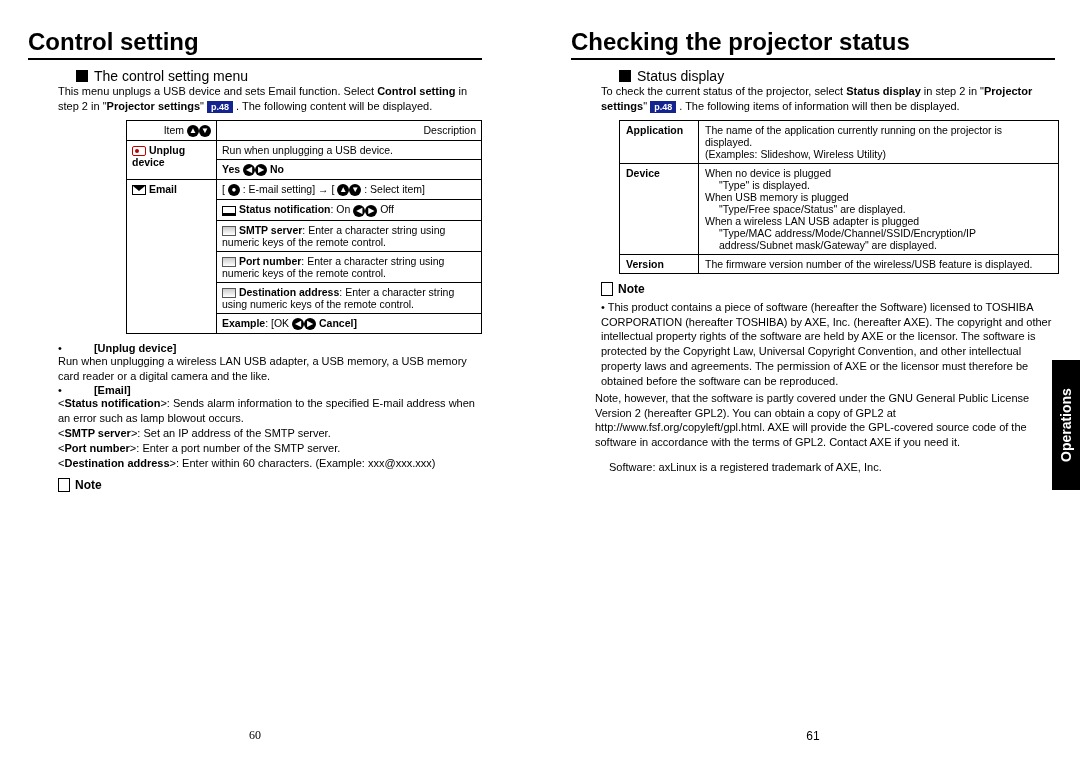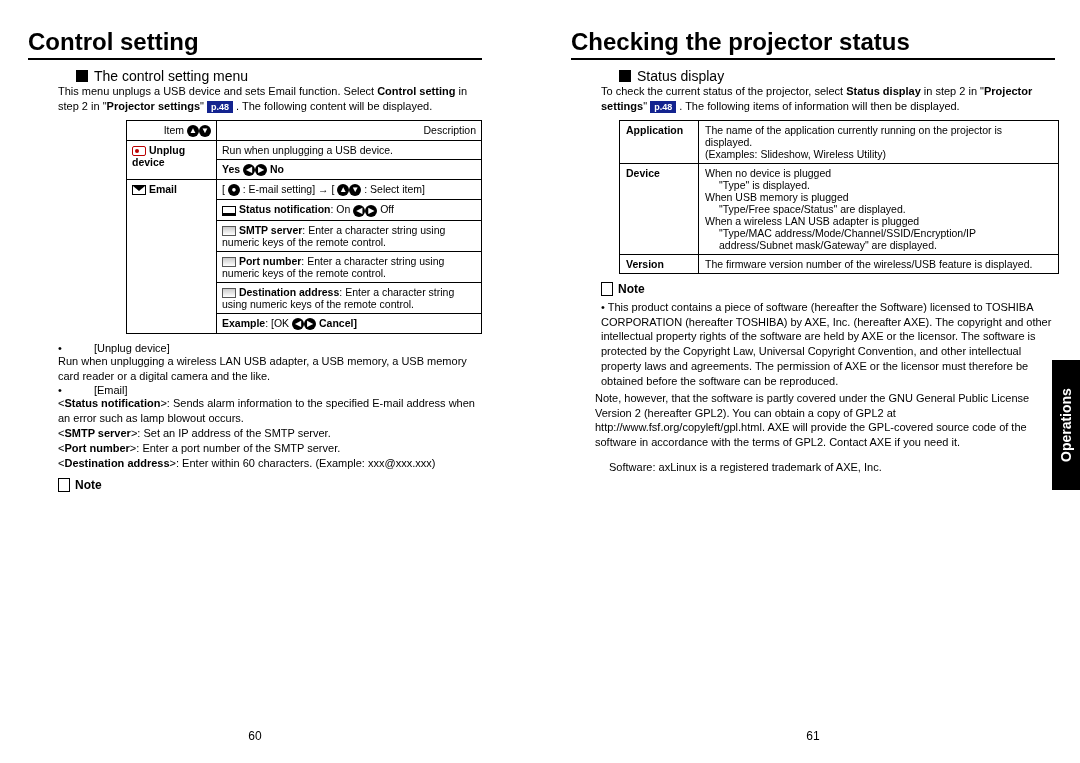--- a/index.html
+++ b/index.html
@@ -109,21 +109,21 @@
   .bullet-head::before {
     content: "●";
     margin-right: 5px;
     font-size: 10px;
   }
   .subbullet {
     margin-left: 30px;
     font-size: 11px;
   }
   .subbullet .bt {
-    font-weight: normal;
+    font-weight: bold;
     padding-left: 29px;
   }
   .subbullet li { margin-left: 0; list-style: none; }
   .subbullet li::before { content: "• "; }
   .detail {
     margin-left: 30px;
     line-height: 1.35;
   }
   .note-head {
     font-size: 12px;
@@ -141,21 +141,21 @@
     height: 12px;
     border: 1px solid #000;
     margin-right: 5px;
     position: relative;
   }
   .pagenum {
     position: absolute;
     bottom: 20px;
     font-size: 12px;
   }
-  .page-left .pagenum { left: 50%; transform: translateX(-50%); }
+  .page-left .pagenum { left: 50%; transform: translateX(-50%); font-family: Liberation Serif, serif; }
   .page-right .pagenum { left: 50%; transform: translateX(-50%); }
   table.status {
     border-collapse: collapse;
     width: 440px;
     margin-left: 48px;
     margin-bottom: 8px;
     font-size: 10.5px;
   }
   table.status td {
     border: 1px solid #000;

